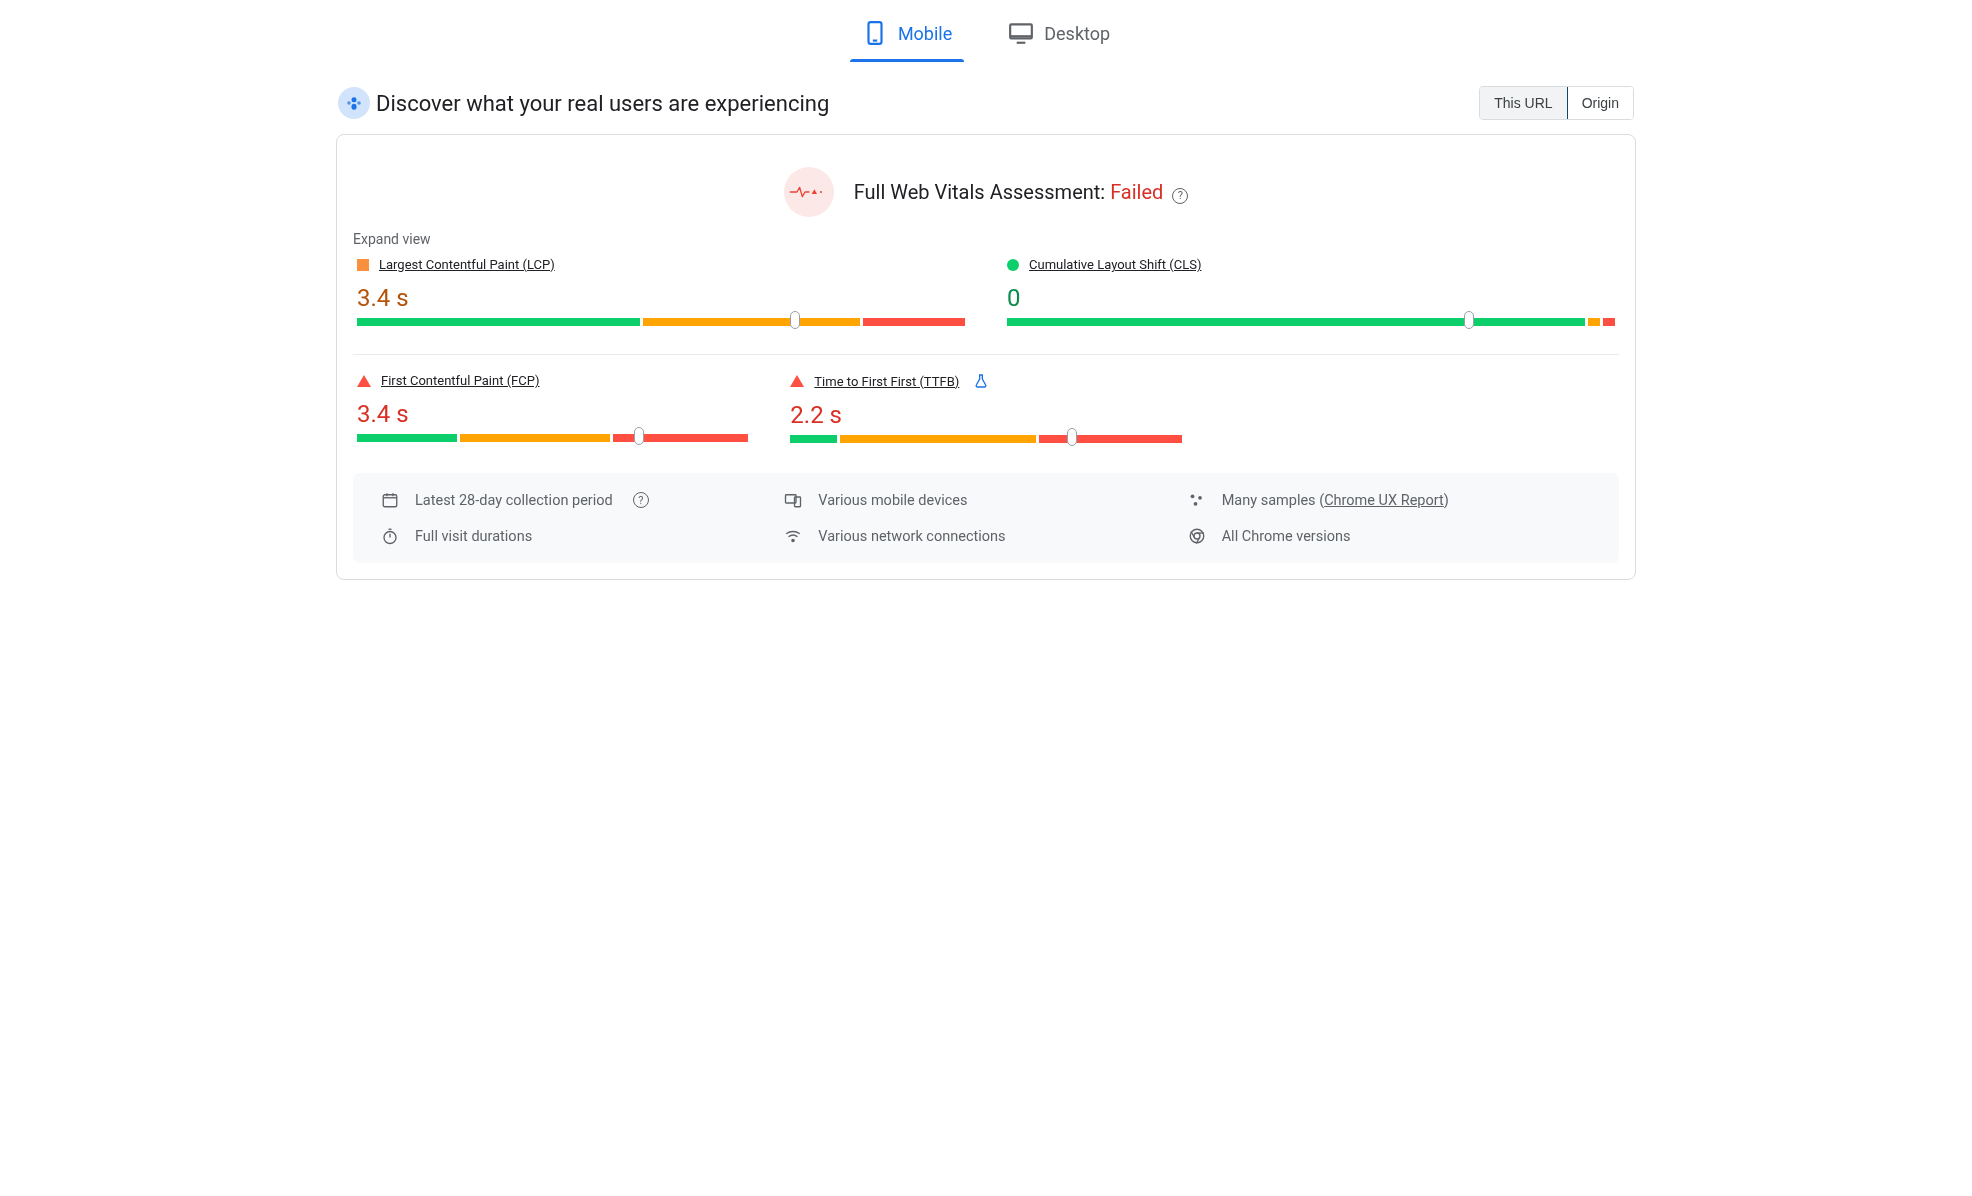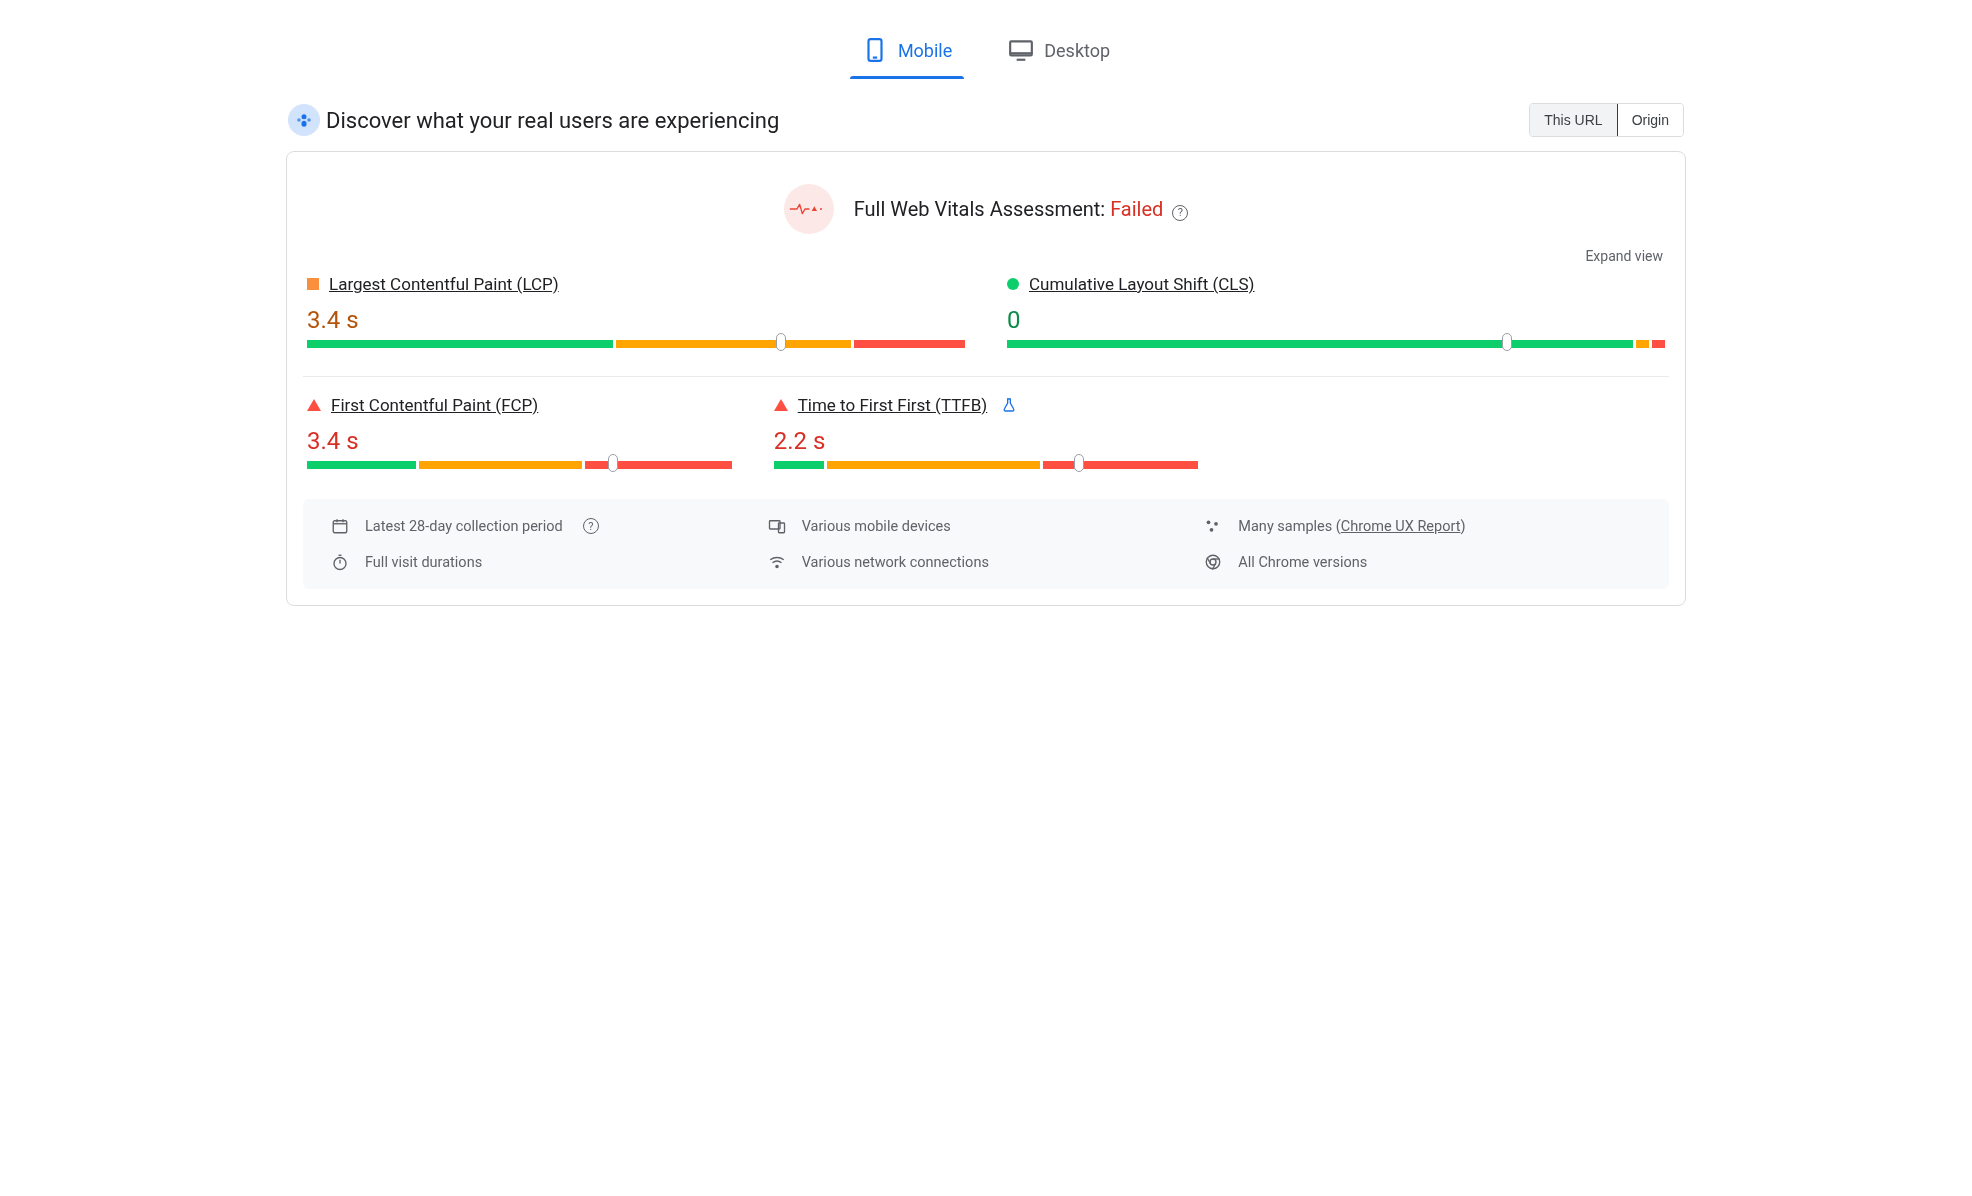--- a/index.html
+++ b/index.html
@@ -2,21 +2,21 @@
 <html><head>
 <meta charset="utf-8">
 <style>
   * { box-sizing: border-box; margin: 0; padding: 0; }
   body {
     font-family: "Google Sans", Roboto, "Helvetica Neue", Arial, sans-serif;
     color: #202124;
     background: #fff;
     font-size: 14px;
   }
-  .page { width: 1400px; margin: 17px auto; padding-top: 8px; }
+  .page { width: 1300px; margin: 0 auto; padding-top: 8px; }
 
   
   .tabs { display: flex; justify-content: center; gap: 48px; margin-bottom: 24px; }
   .tab { display: flex; align-items: center; gap: 10px; padding: 12px 4px 16px 4px; cursor: pointer; position: relative; color: #5f6368; font-size: 18px; }
   .tab.active { color: #1a73e8; }
   .tab.active::after { content: ""; position: absolute; left: -8px; right: -8px; bottom: 0; height: 3px; background: #1a73e8; border-radius: 3px 3px 0 0; }
   .tab .icon { display: inline-flex; }
   .tab svg { width: 26px; height: 26px; }
 
   
@@ -32,30 +32,30 @@
   
   .card { border: 1px solid #dadce0; border-radius: 8px; padding: 28px 16px 0 16px; }
 
   .assessment { display: flex; align-items: center; justify-content: center; gap: 20px; margin-top: 4px; }
   .pulse { width: 50px; height: 50px; border-radius: 50%; background: #fce8e6; display:flex; align-items:center; justify-content:center; }
   .pulse svg { width: 40px; height: 20px; }
   .assessment-text { font-size: 20px; }
   .assessment-text .status-failed { color: #d93025; }
   .help { width: 16px; height: 16px; border: 1.2px solid #5f6368; border-radius: 50%; display:inline-flex; align-items:center; justify-content:center; font-size: 11px; color: #5f6368; margin-left: 4px; }
 
-  .expand { text-align: right; color: #5f6368; font-size: 14px; margin: 14px 6px 10px 0; cursor: pointer; }
+  .expand { text-align: left; color: #5f6368; font-size: 14px; margin: 14px 6px 10px 0; cursor: pointer; }
 
   .metrics { display: flex; gap: 42px; padding: 0 4px; }
   .metric { flex: 1; }
   .metric-head { display: flex; align-items: center; gap: 10px; }
   .status-dot { width: 12px; height: 12px; }
   .status-dot.square-orange { background: #fa903e; }
   .status-dot.circle-green { background: #0cce6b; border-radius: 50%; }
   .status-dot.tri-red { width: 0; height: 0; border-left: 7px solid transparent; border-right: 7px solid transparent; border-bottom: 12px solid #ff4e42; }
-  .metric-name { font-size: 17px; text-decoration: underline; }
+  .metric-name { font-size: 13px; text-decoration: underline; }
   .metric-value { font-size: 24px; margin: 12px 8px 6px 0; }
   .metric-value.orange { color: #b45309; }
   .metric-value.green { color: #0a8c4a; }
   .metric-value.red { color: #d93025; }
 
   .bar { position: relative; height: 8px; display: flex; gap: 3px; }
   .bar .seg-g { background: #0cce6b; }
   .bar .seg-o { background: #ffa400; }
   .bar .seg-r { background: #ff4e42; }
   .bar > div { height: 100%; }

